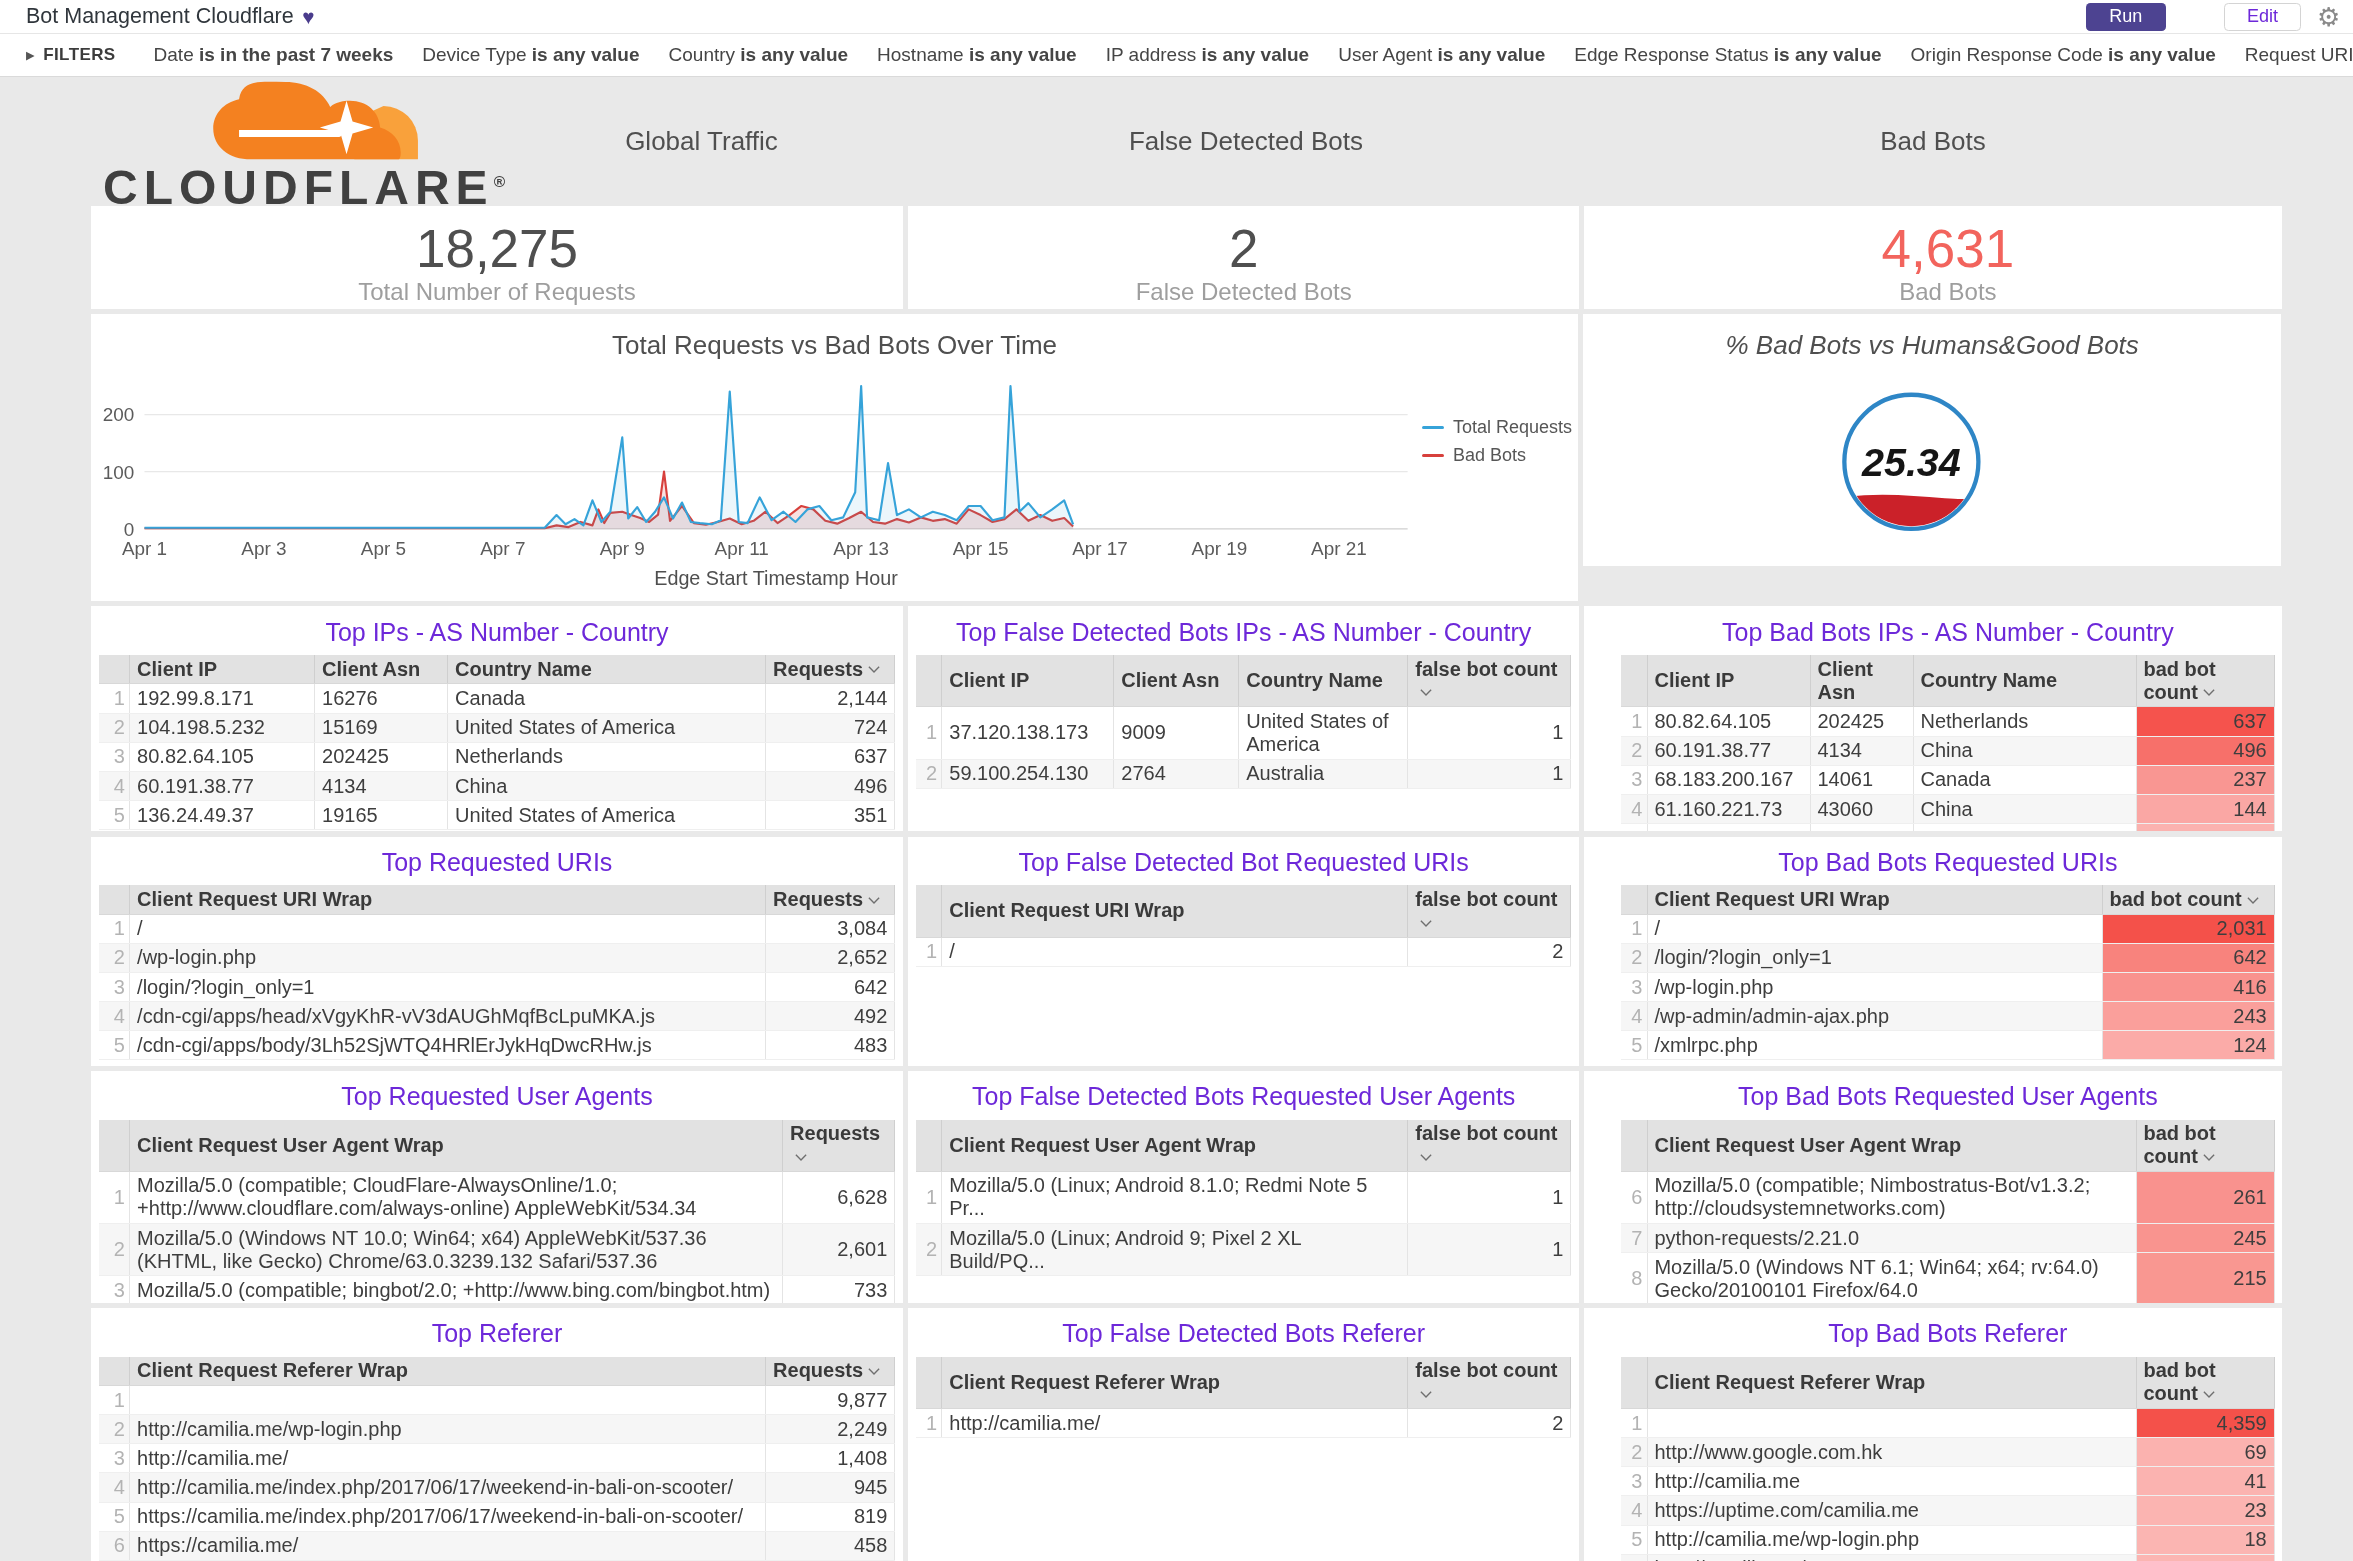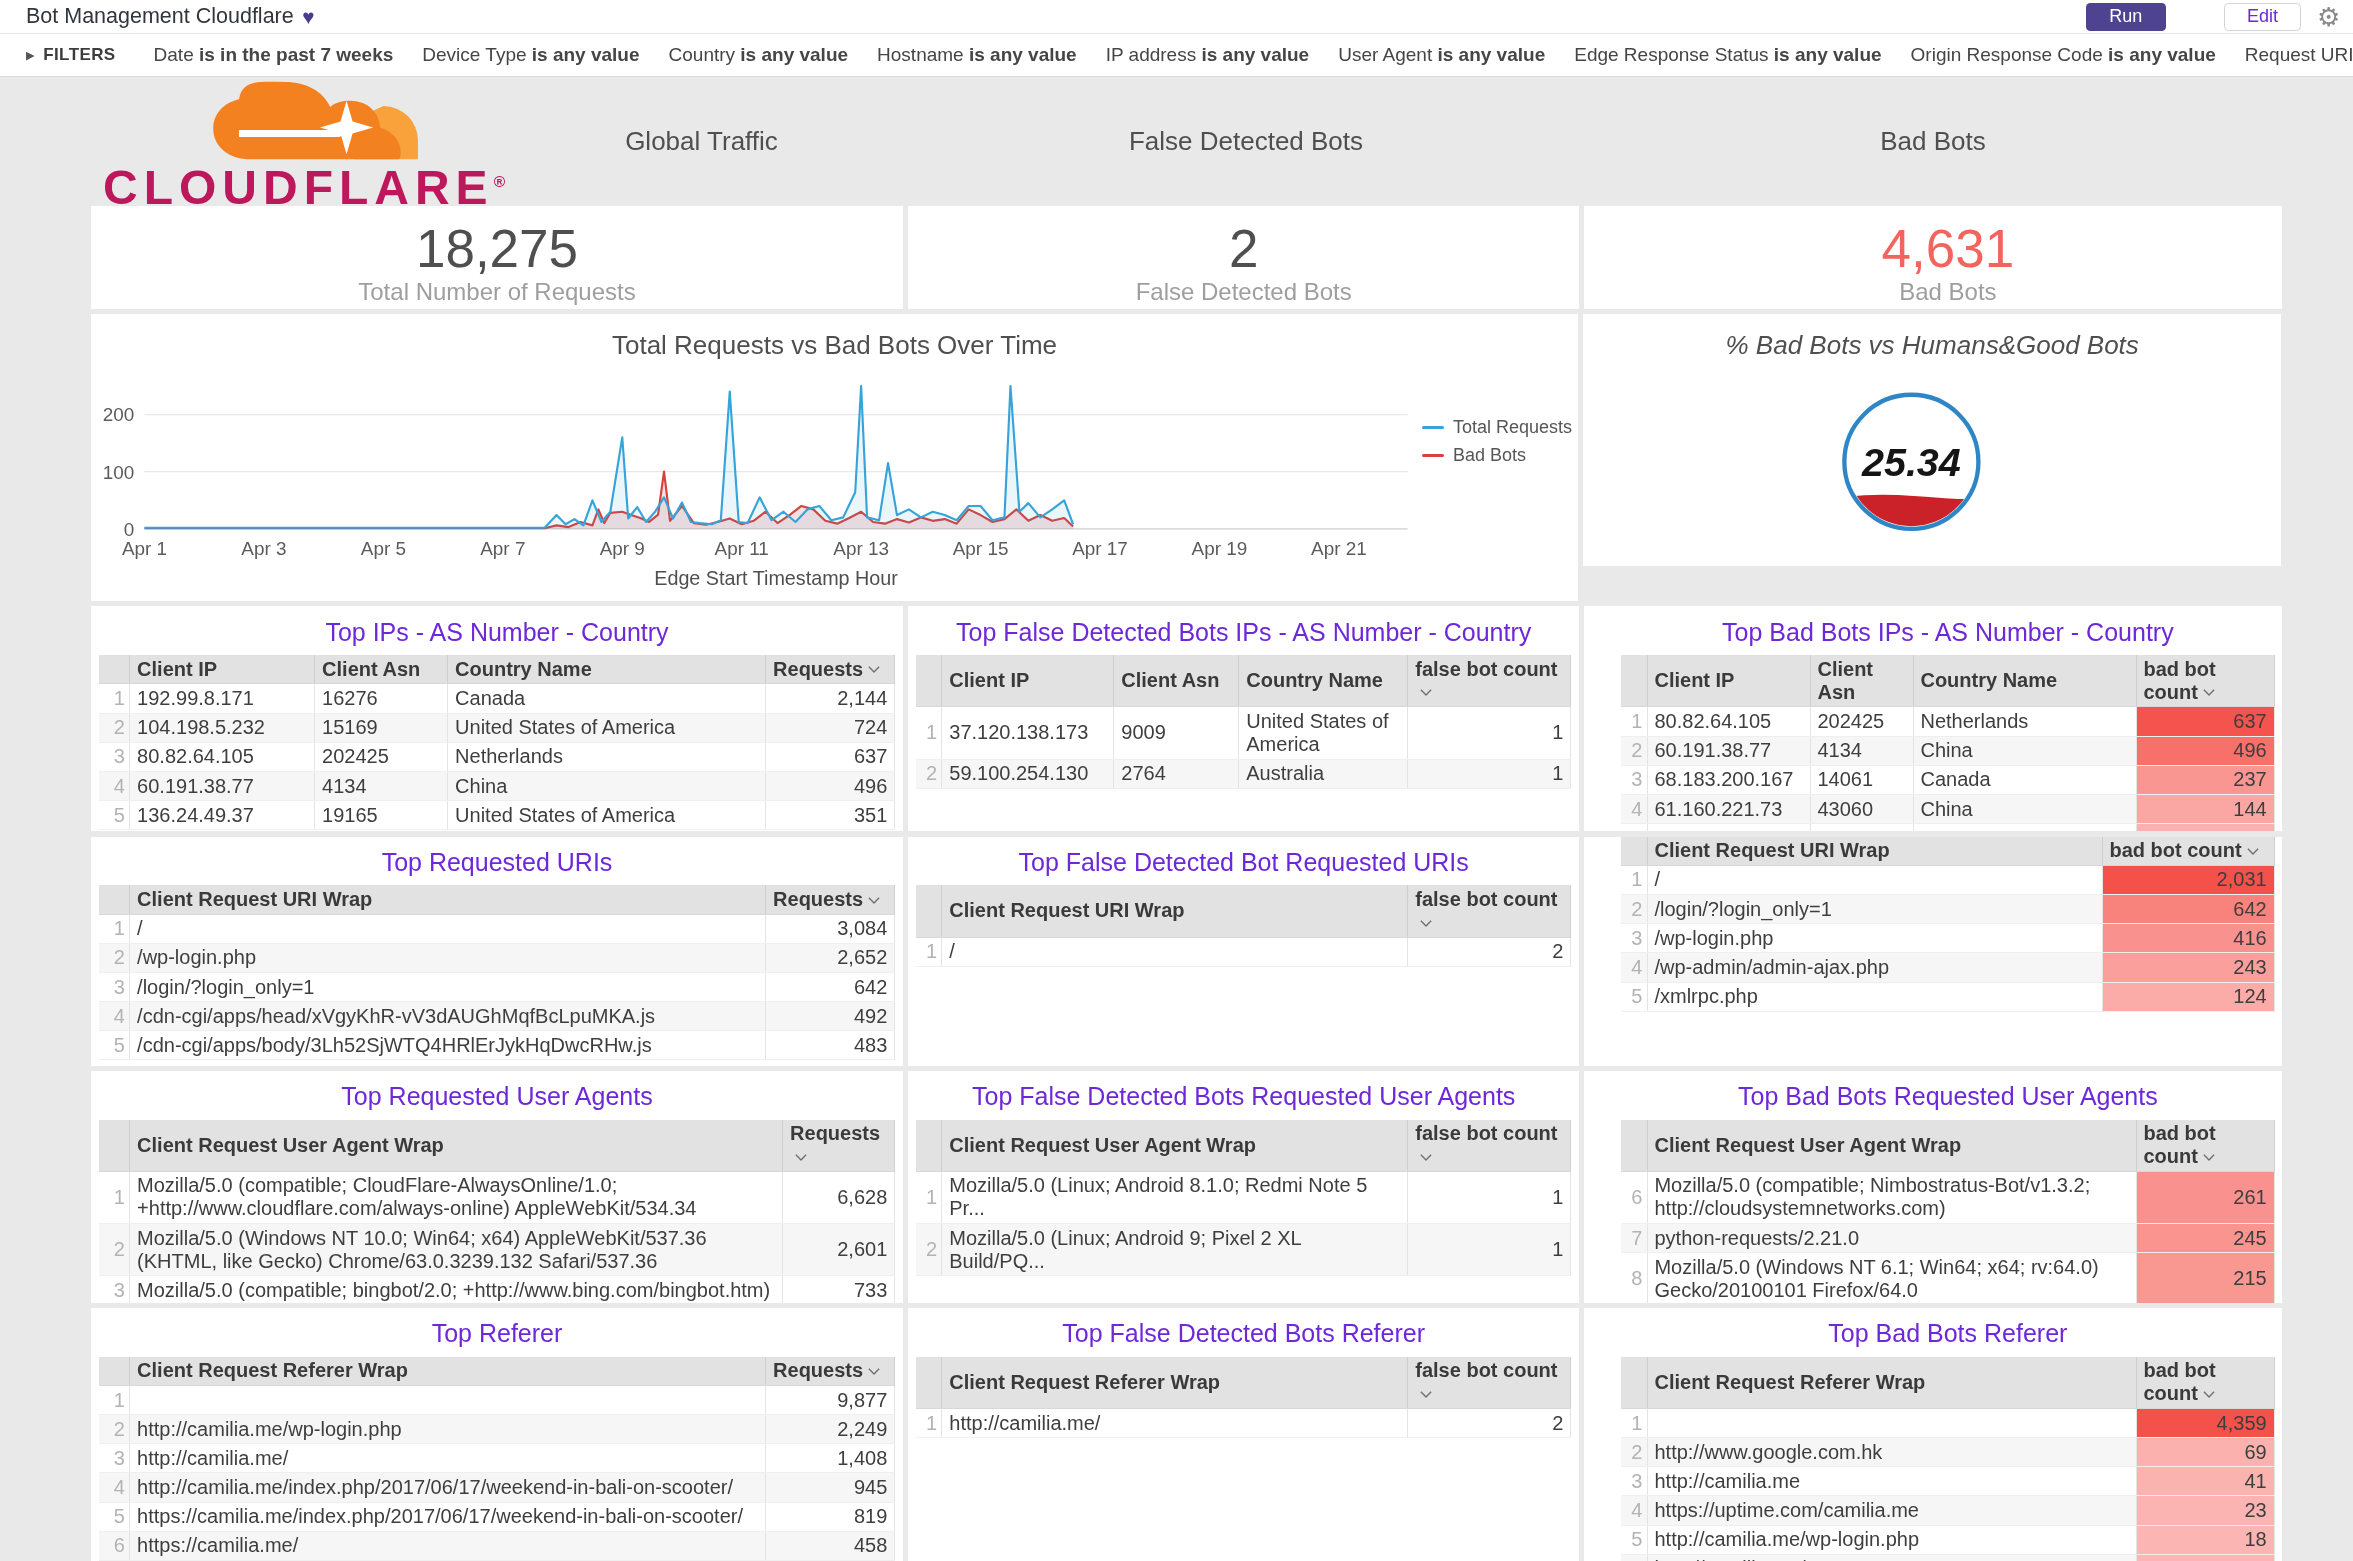--- a/index.html
+++ b/index.html
@@ -32,21 +32,21 @@
   .row.tight { margin-top:0; }
   .gapr { margin-right:5.2px; }
   .c1 { width:812px; } .c2 { width:671px; } .c3 { width:698px;padding-left:29px; }
   .tile { background:#ffffff; overflow:hidden; position:relative; }
 
   
   .band { height:129px; display:flex; padding-left:91px; margin-top:0; }
   .logoblock { width:404px; position:relative; }
   .cloud-svg { position:absolute; left:93px; top:3.4px; }
   .wordmark { position:absolute; left:12px; top:83px; font-size:48px; font-weight:800;
-              letter-spacing:6px; color:#be185d; }
+              letter-spacing:6px; color:#404040; }
   .wordmark sup { font-size:15.5px; letter-spacing:0; }
   .band-title { display:flex; align-items:center; justify-content:center;
                 font-size:26px; color:#4f4f4f; }
   .bt1 { width:413px; } .bt2 { width:676px; } .bt3 { width:698px; }
 
   
   .kpi { height:103px; text-align:center; padding-top:13.8px; }
   .kpi-value { font-size:53px; line-height:57px; color:#4f4f4f; font-weight:400; }
   .kpi-label { font-size:24px; color:#9e9e9e; margin-top:1.7px; }
 
@@ -428,20 +428,21 @@
         <tbody>
           <tr class="odd">
             <td class="gut">1</td>
             <td>/</td>
             <td class="cnt">2</td>
           </tr>
         </tbody>
       </table>
     </div>
   <div class="tile ttile c3 h266">
+      <div class="ttitle">Top Bad Bots Requested URIs</div>
       <table>
         <colgroup>
           <col style="width: 26px;">
           <col>
           <col style="width: 172px;">
         </colgroup>
         <thead>
           <tr>
             <th class="gut"></th>
             <th>Client Request URI Wrap</th>

